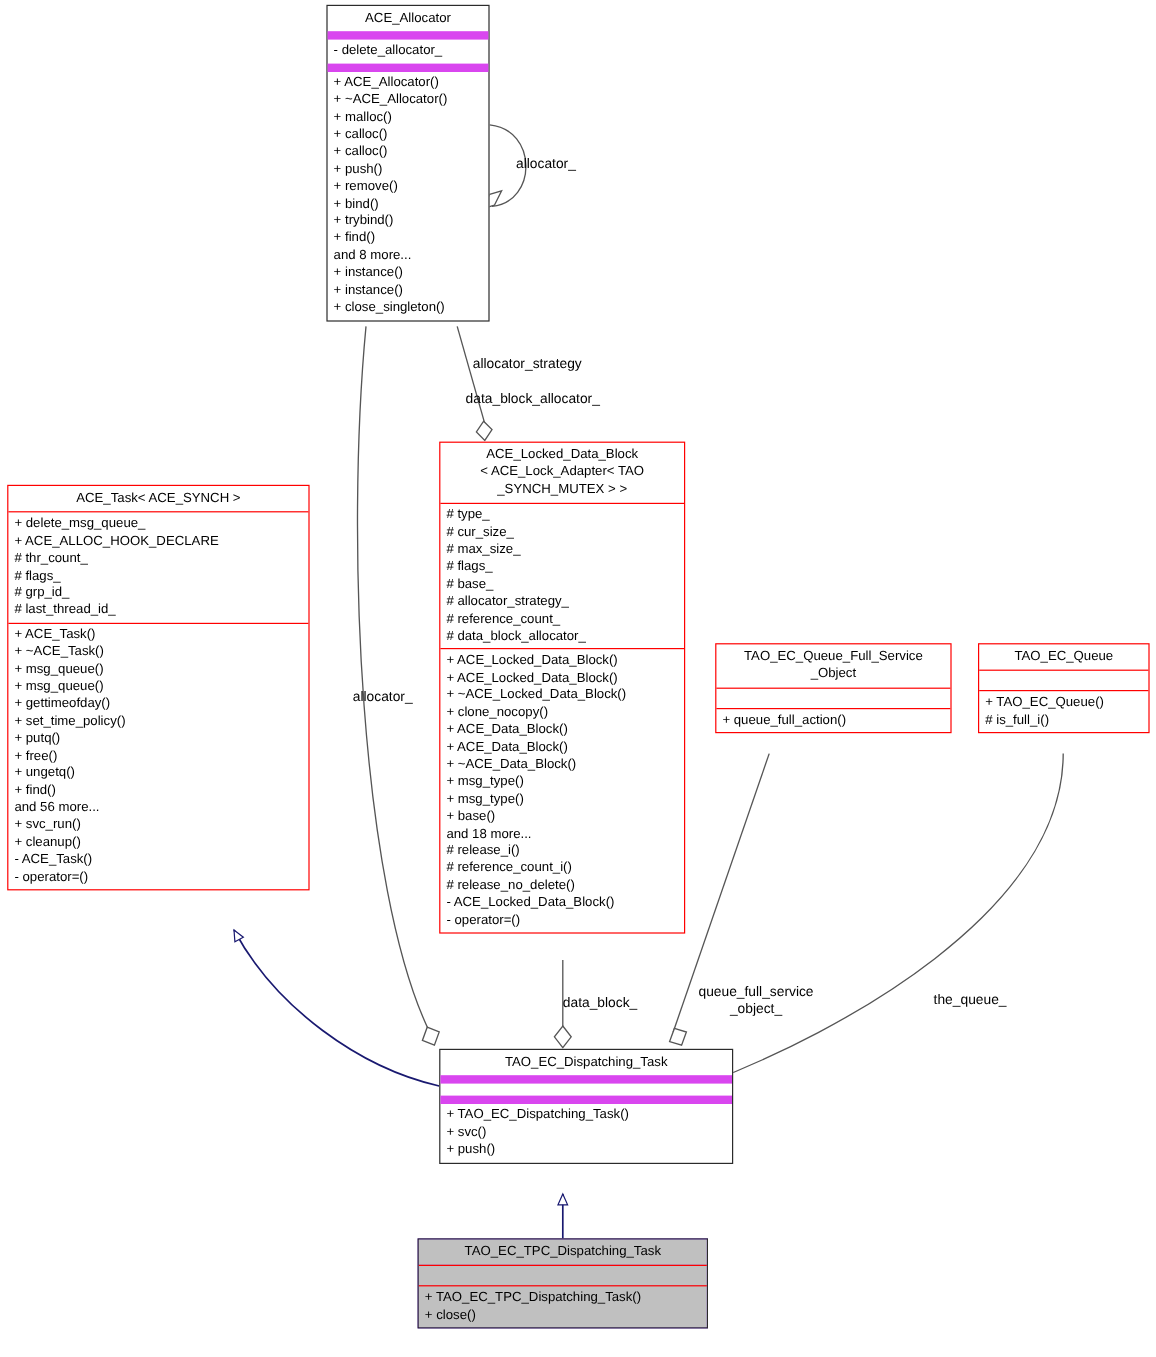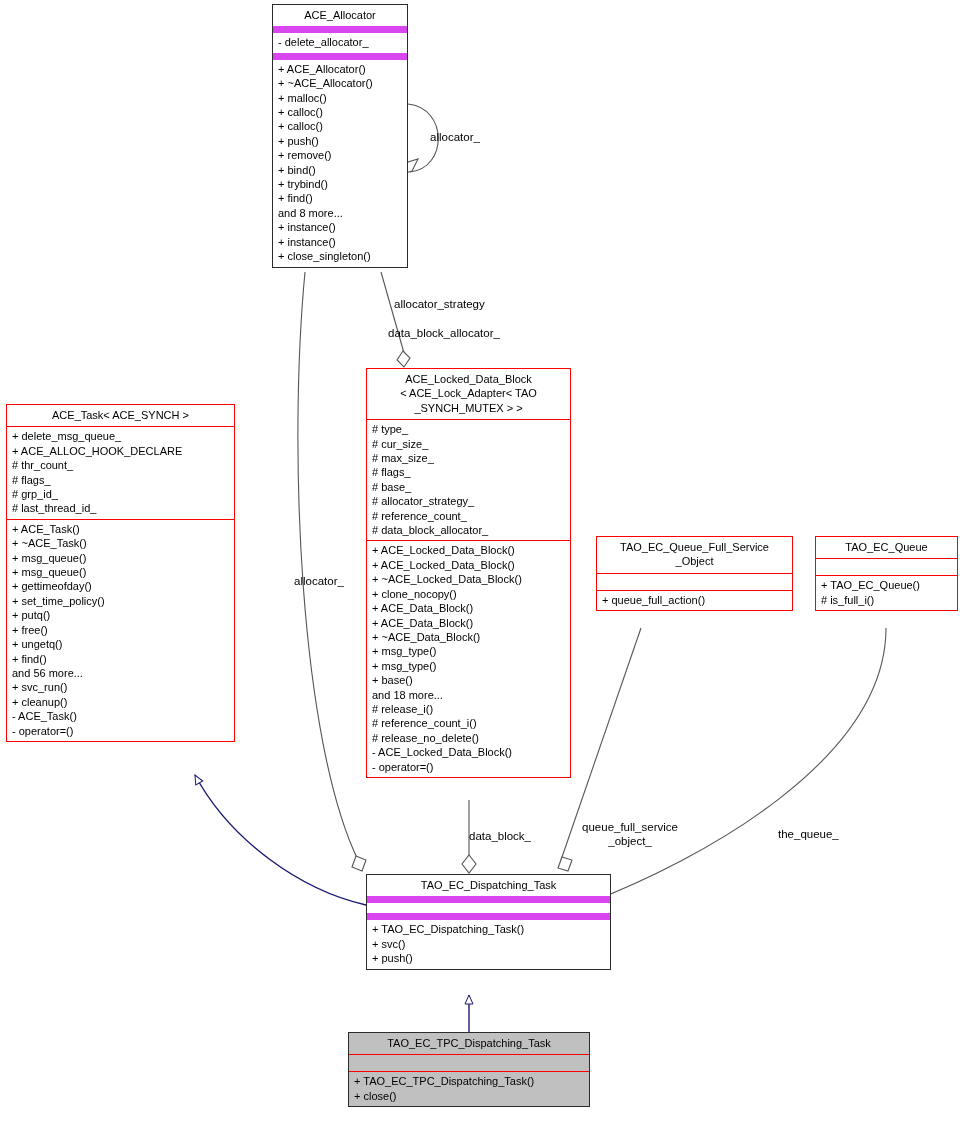--- a/index.html
+++ b/index.html
@@ -127,21 +127,21 @@
       <div class="row">+ bind()</div>
       <div class="row">+ trybind()</div>
       <div class="row">+ find()</div>
       <div class="row">and 8 more...</div>
       <div class="row">+ instance()</div>
       <div class="row">+ instance()</div>
       <div class="row">+ close_singleton()</div>
     </div>
   </div>
 
-  <div class="umlbox" style="left:6px; top:404px; width:229px;">
+  <div class="umlbox" style="left:6px; top:404px; width:252px;">
     <div class="sec title">ACE_Task&lt; ACE_SYNCH &gt;</div>
     <div class="sec divided">
       <div class="row">+ delete_msg_queue_</div>
       <div class="row">+ ACE_ALLOC_HOOK_DECLARE</div>
       <div class="row"># thr_count_</div>
       <div class="row"># flags_</div>
       <div class="row"># grp_id_</div>
       <div class="row"># last_thread_id_</div>
     </div>
     <div class="sec divided">

